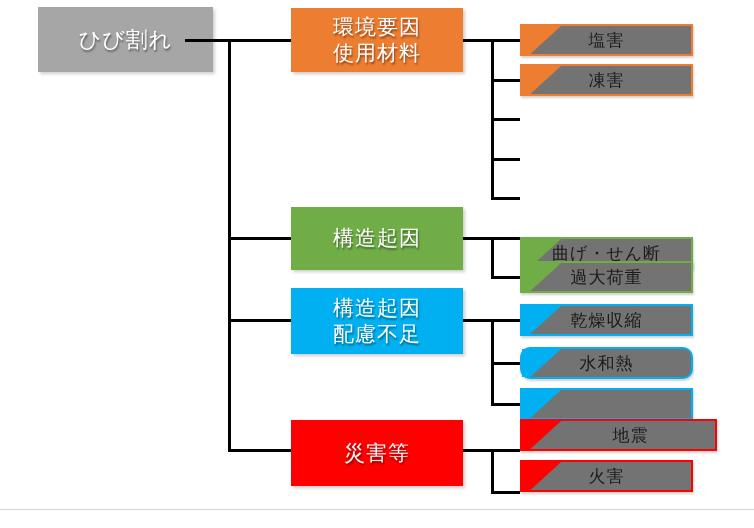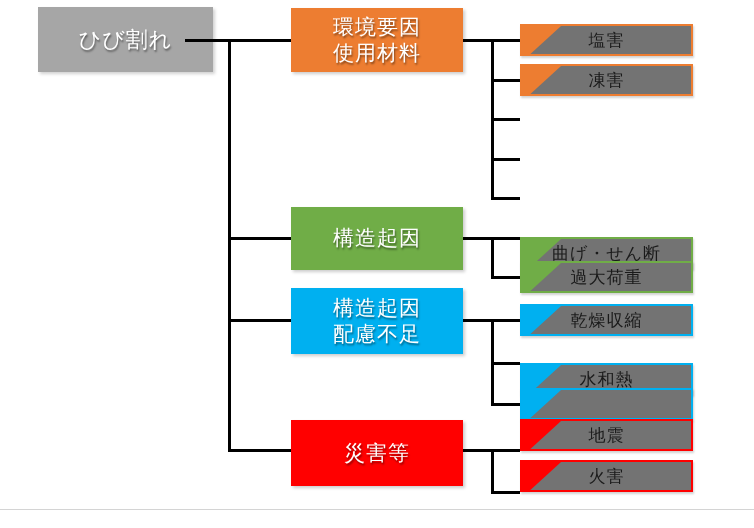--- a/index.html
+++ b/index.html
@@ -103,29 +103,29 @@
     </div>
   <div class="leaf g-str" style="top:261px;">
       <i class="pennant"></i>
       <span>過大荷重</span>
     </div>
 
   <div class="leaf g-con" style="top:304px;">
       <i class="pennant"></i>
       <span>乾燥収縮</span>
     </div>
-  <div class="leaf g-con" style="top:363px;">
+  <div class="leaf g-con" style="top:347px;border-radius:10px;">
       <i class="pennant"></i>
       <span>水和熱</span>
     </div>
   <div class="leaf g-con" style="top:388px;">
       <i class="pennant"></i>
     </div>
 
-  <div class="leaf g-dis" style="top:419px;">
+  <div class="leaf g-dis" style="top:419px;padding-left:24px;">
       <i class="pennant"></i>
       <span>地震</span>
     </div>
   <div class="leaf g-dis" style="top:460px;">
       <i class="pennant"></i>
       <span>火害</span>
     </div>
 
   <div class="divider"></div>
 </div>

